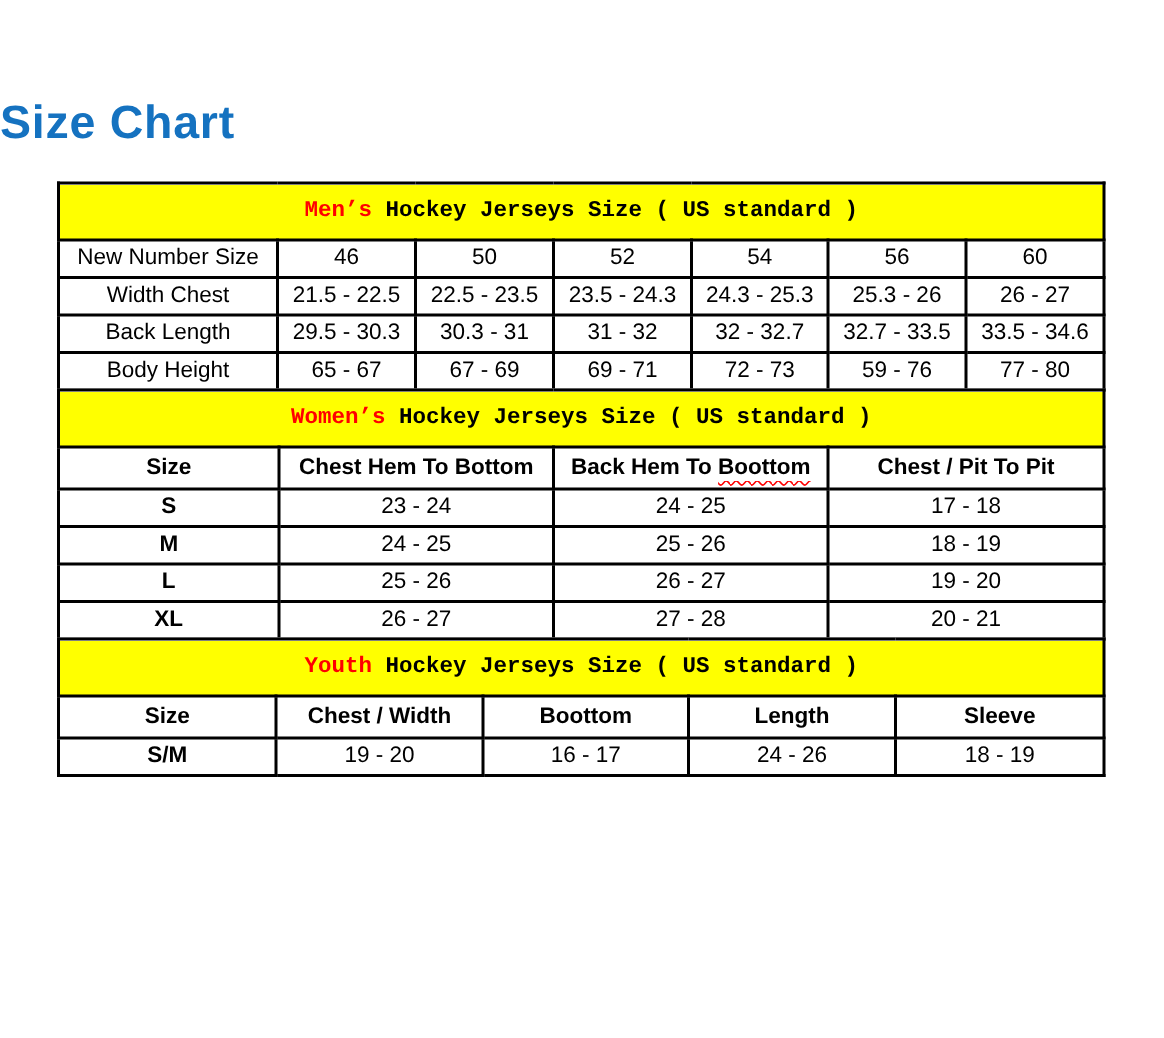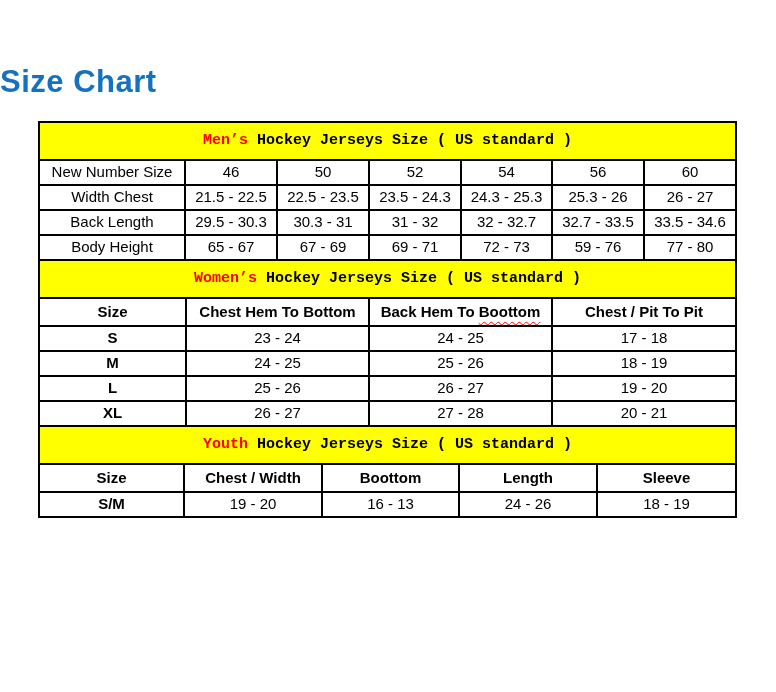--- a/index.html
+++ b/index.html
@@ -196,20 +196,20 @@
           <tr class="header-row">
             <th>Size</th>
             <th>Chest / Width</th>
             <th>Boottom</th>
             <th>Length</th>
             <th>Sleeve</th>
           </tr>
           <tr class="data-row">
             <td class="row-label bold">S/M</td>
             <td class="data-cell">19 - 20</td>
-            <td class="data-cell">16 - 13</td>
+            <td class="data-cell">16 - 17</td>
             <td class="data-cell">24 - 26</td>
             <td class="data-cell">18 - 19</td>
           </tr>
         </tbody>
       </table>
   </div>
 </div>
 
 </body></html>

